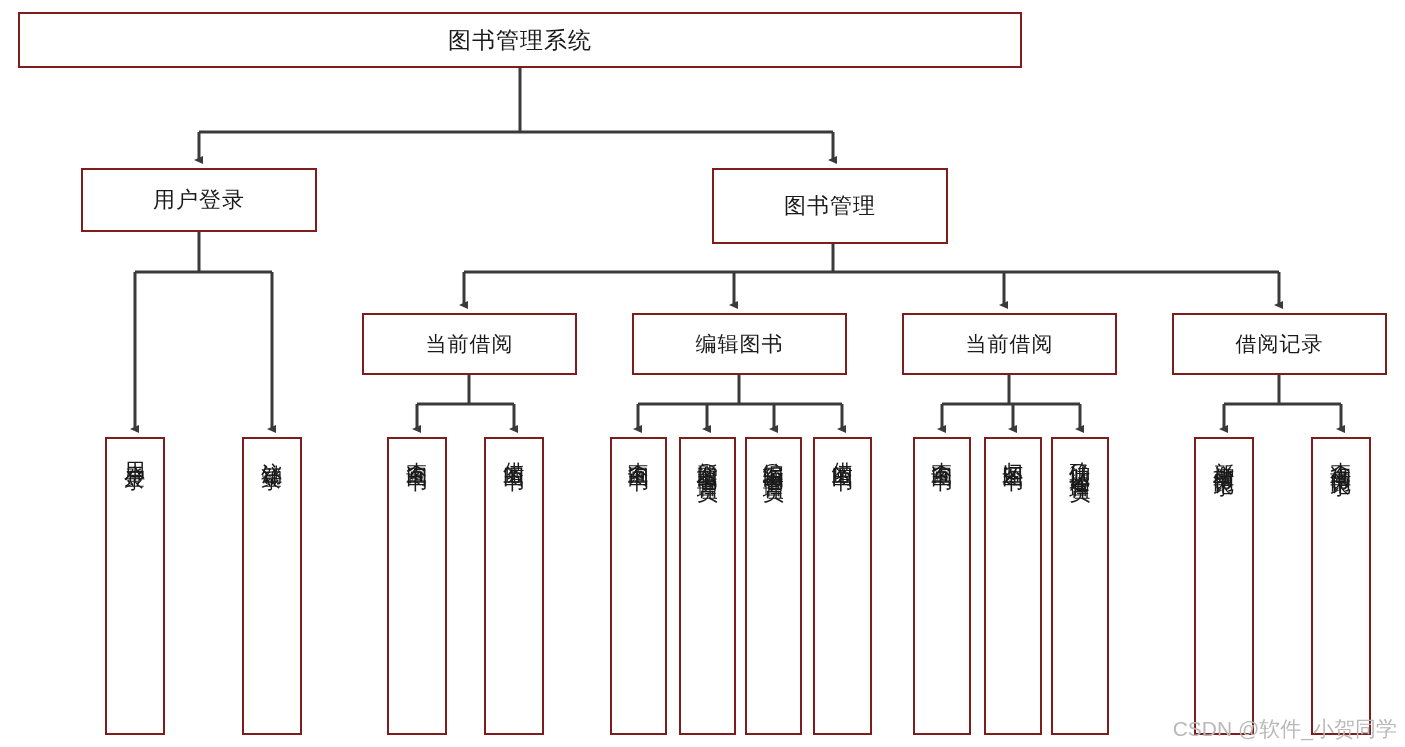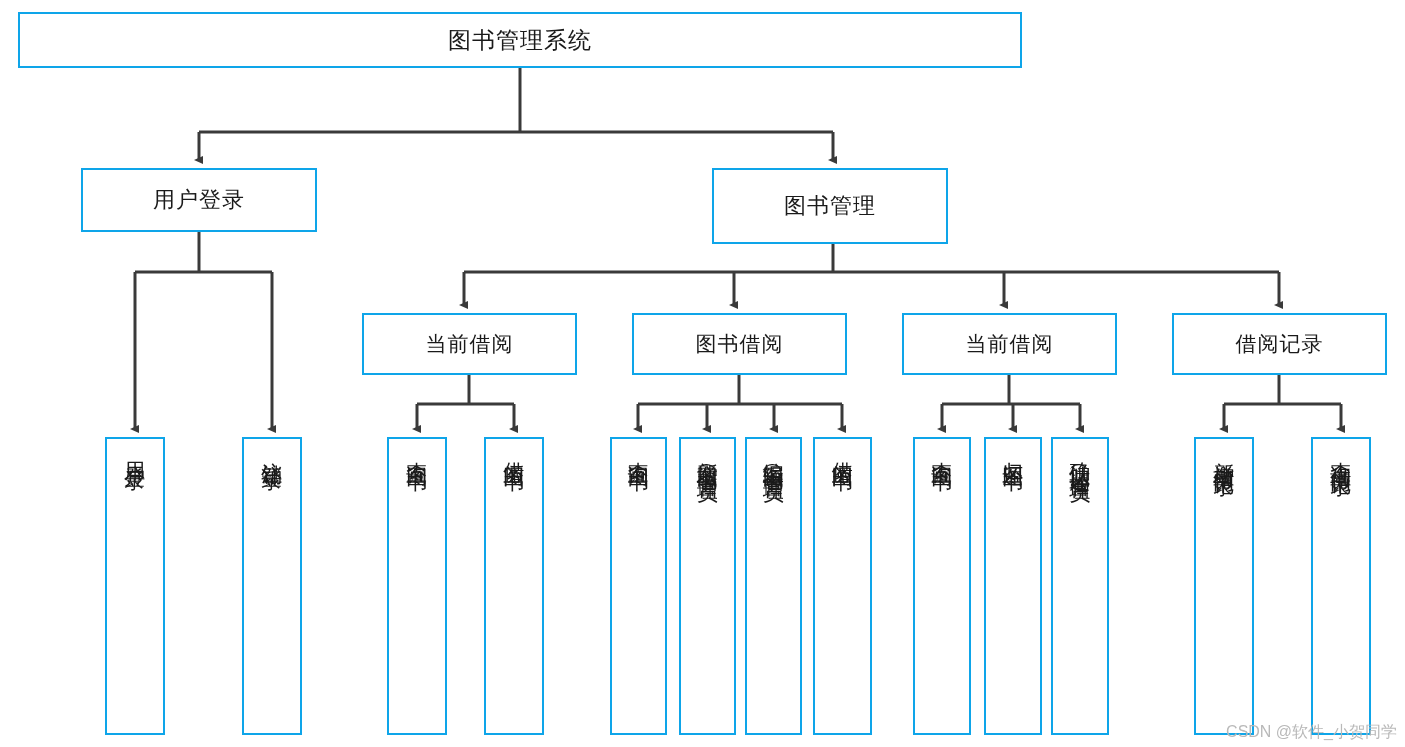--- a/index.html
+++ b/index.html
@@ -20,21 +20,21 @@
   #edges {
     position: absolute;
     left: 0;
     top: 0;
     width: 1405px;
     height: 747px;
   }
   .node {
     position: absolute;
     box-sizing: border-box;
-    border: 2px solid #0ea5e9;
+    border: 2px solid #7f1d1d;
     background: #ffffff;
     display: flex;
     align-items: center;
     justify-content: center;
     color: #1a1a1a;
     z-index: 2;
   }
   .node.root {
     font-size: 23px;
   }
@@ -58,21 +58,21 @@
     display: block;
   }
   .hlabel {
     white-space: nowrap;
     letter-spacing: 1px;
   }
   #watermark {
     position: absolute;
     right: 8px;
     bottom: 4px;
-    font-size: 16px;
+    font-size: 21px;
     color: #b9b9b9;
     z-index: 5;
     white-space: nowrap;
   }
 </style>
 </head>
 <body>
 
 <div id="canvas">
 
@@ -134,21 +134,21 @@
     <span class="hlabel">用户登录</span>
   </div>
   <div class="node lvl2" style="left:712px; top:168px; width:236px; height:76px;">
     <span class="hlabel">图书管理</span>
   </div>
 
   <div class="node lvl3" style="left:362px; top:313px; width:215px; height:62px;">
     <span class="hlabel">当前借阅</span>
   </div>
   <div class="node lvl3" style="left:632px; top:313px; width:215px; height:62px;">
-    <span class="hlabel">图书借阅</span>
+    <span class="hlabel">编辑图书</span>
   </div>
   <div class="node lvl3" style="left:1172px; top:313px; width:215px; height:62px;">
     <span class="hlabel">借阅记录</span>
   </div>
   <div class="node lvl3" style="left:902px; top:313px; width:215px; height:62px;">
     <span class="hlabel">当前借阅</span>
   </div>
 
   <div class="node leaf" style="left:105px; top:437px; width:60px; height:298px;">
     <span class="vlabel">用户登录</span>

